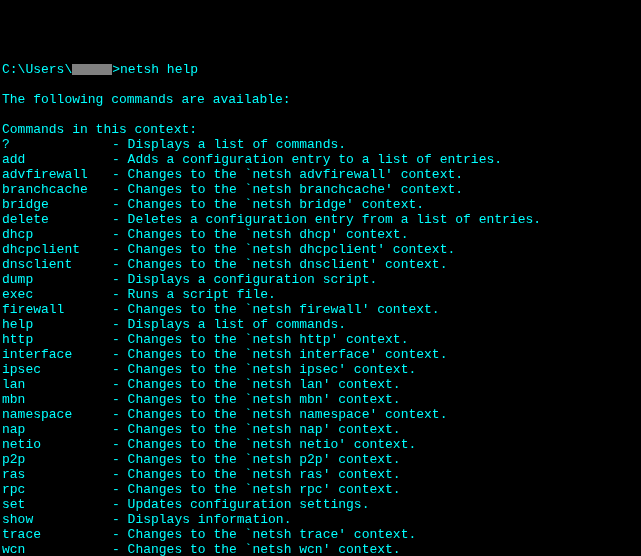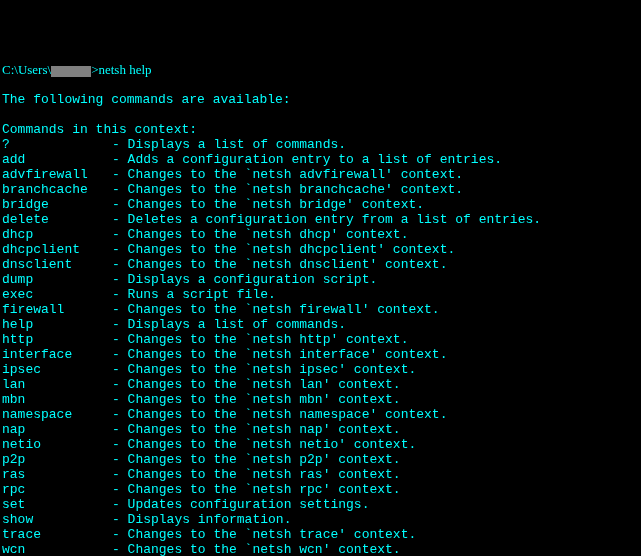--- a/index.html
+++ b/index.html
@@ -14,21 +14,20 @@
       font-size: 13px;
       line-height: 15px;
       padding: 2px;
       width: 641px;
       height: 556px;
       overflow: hidden;
       white-space: pre;
     }
     .prompt-line {
       color: #00ffff;
-      font-family: Liberation Serif, serif;
     }
     .redacted {
       display: inline-block;
       background: #808080;
       color: #808080;
       width: 40px;
       height: 11px;
       vertical-align: middle;
     }
     .cmd-row {

